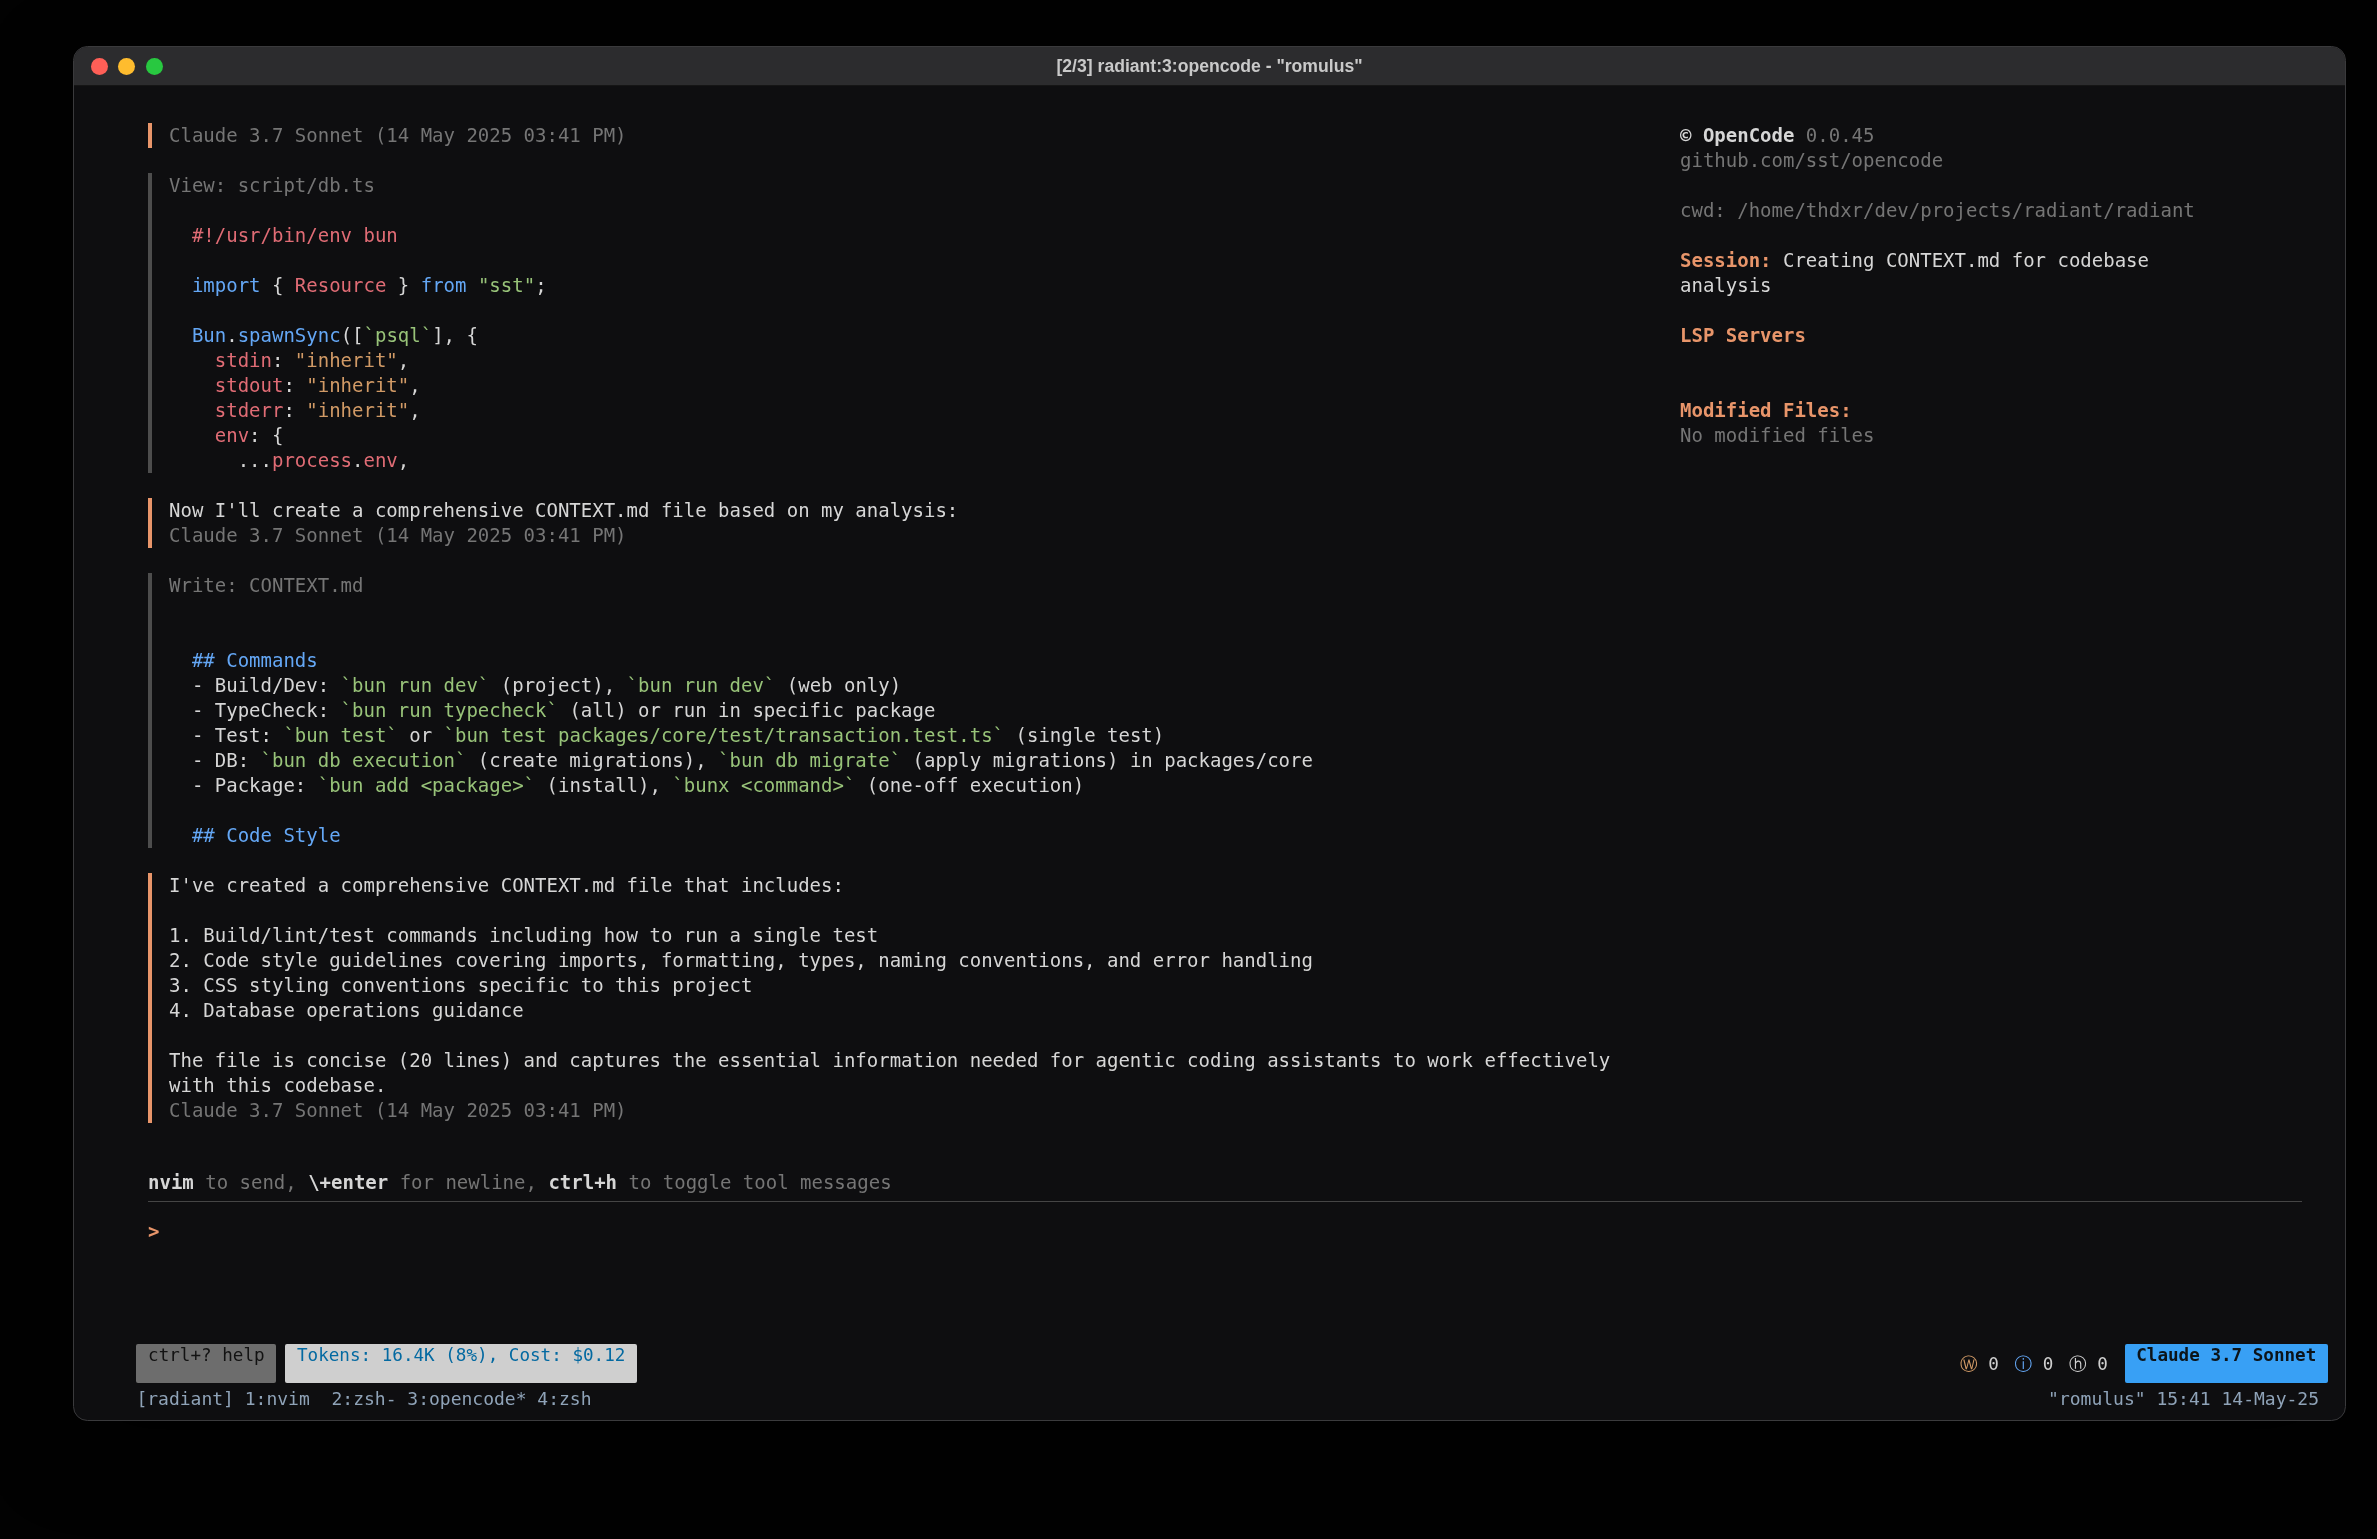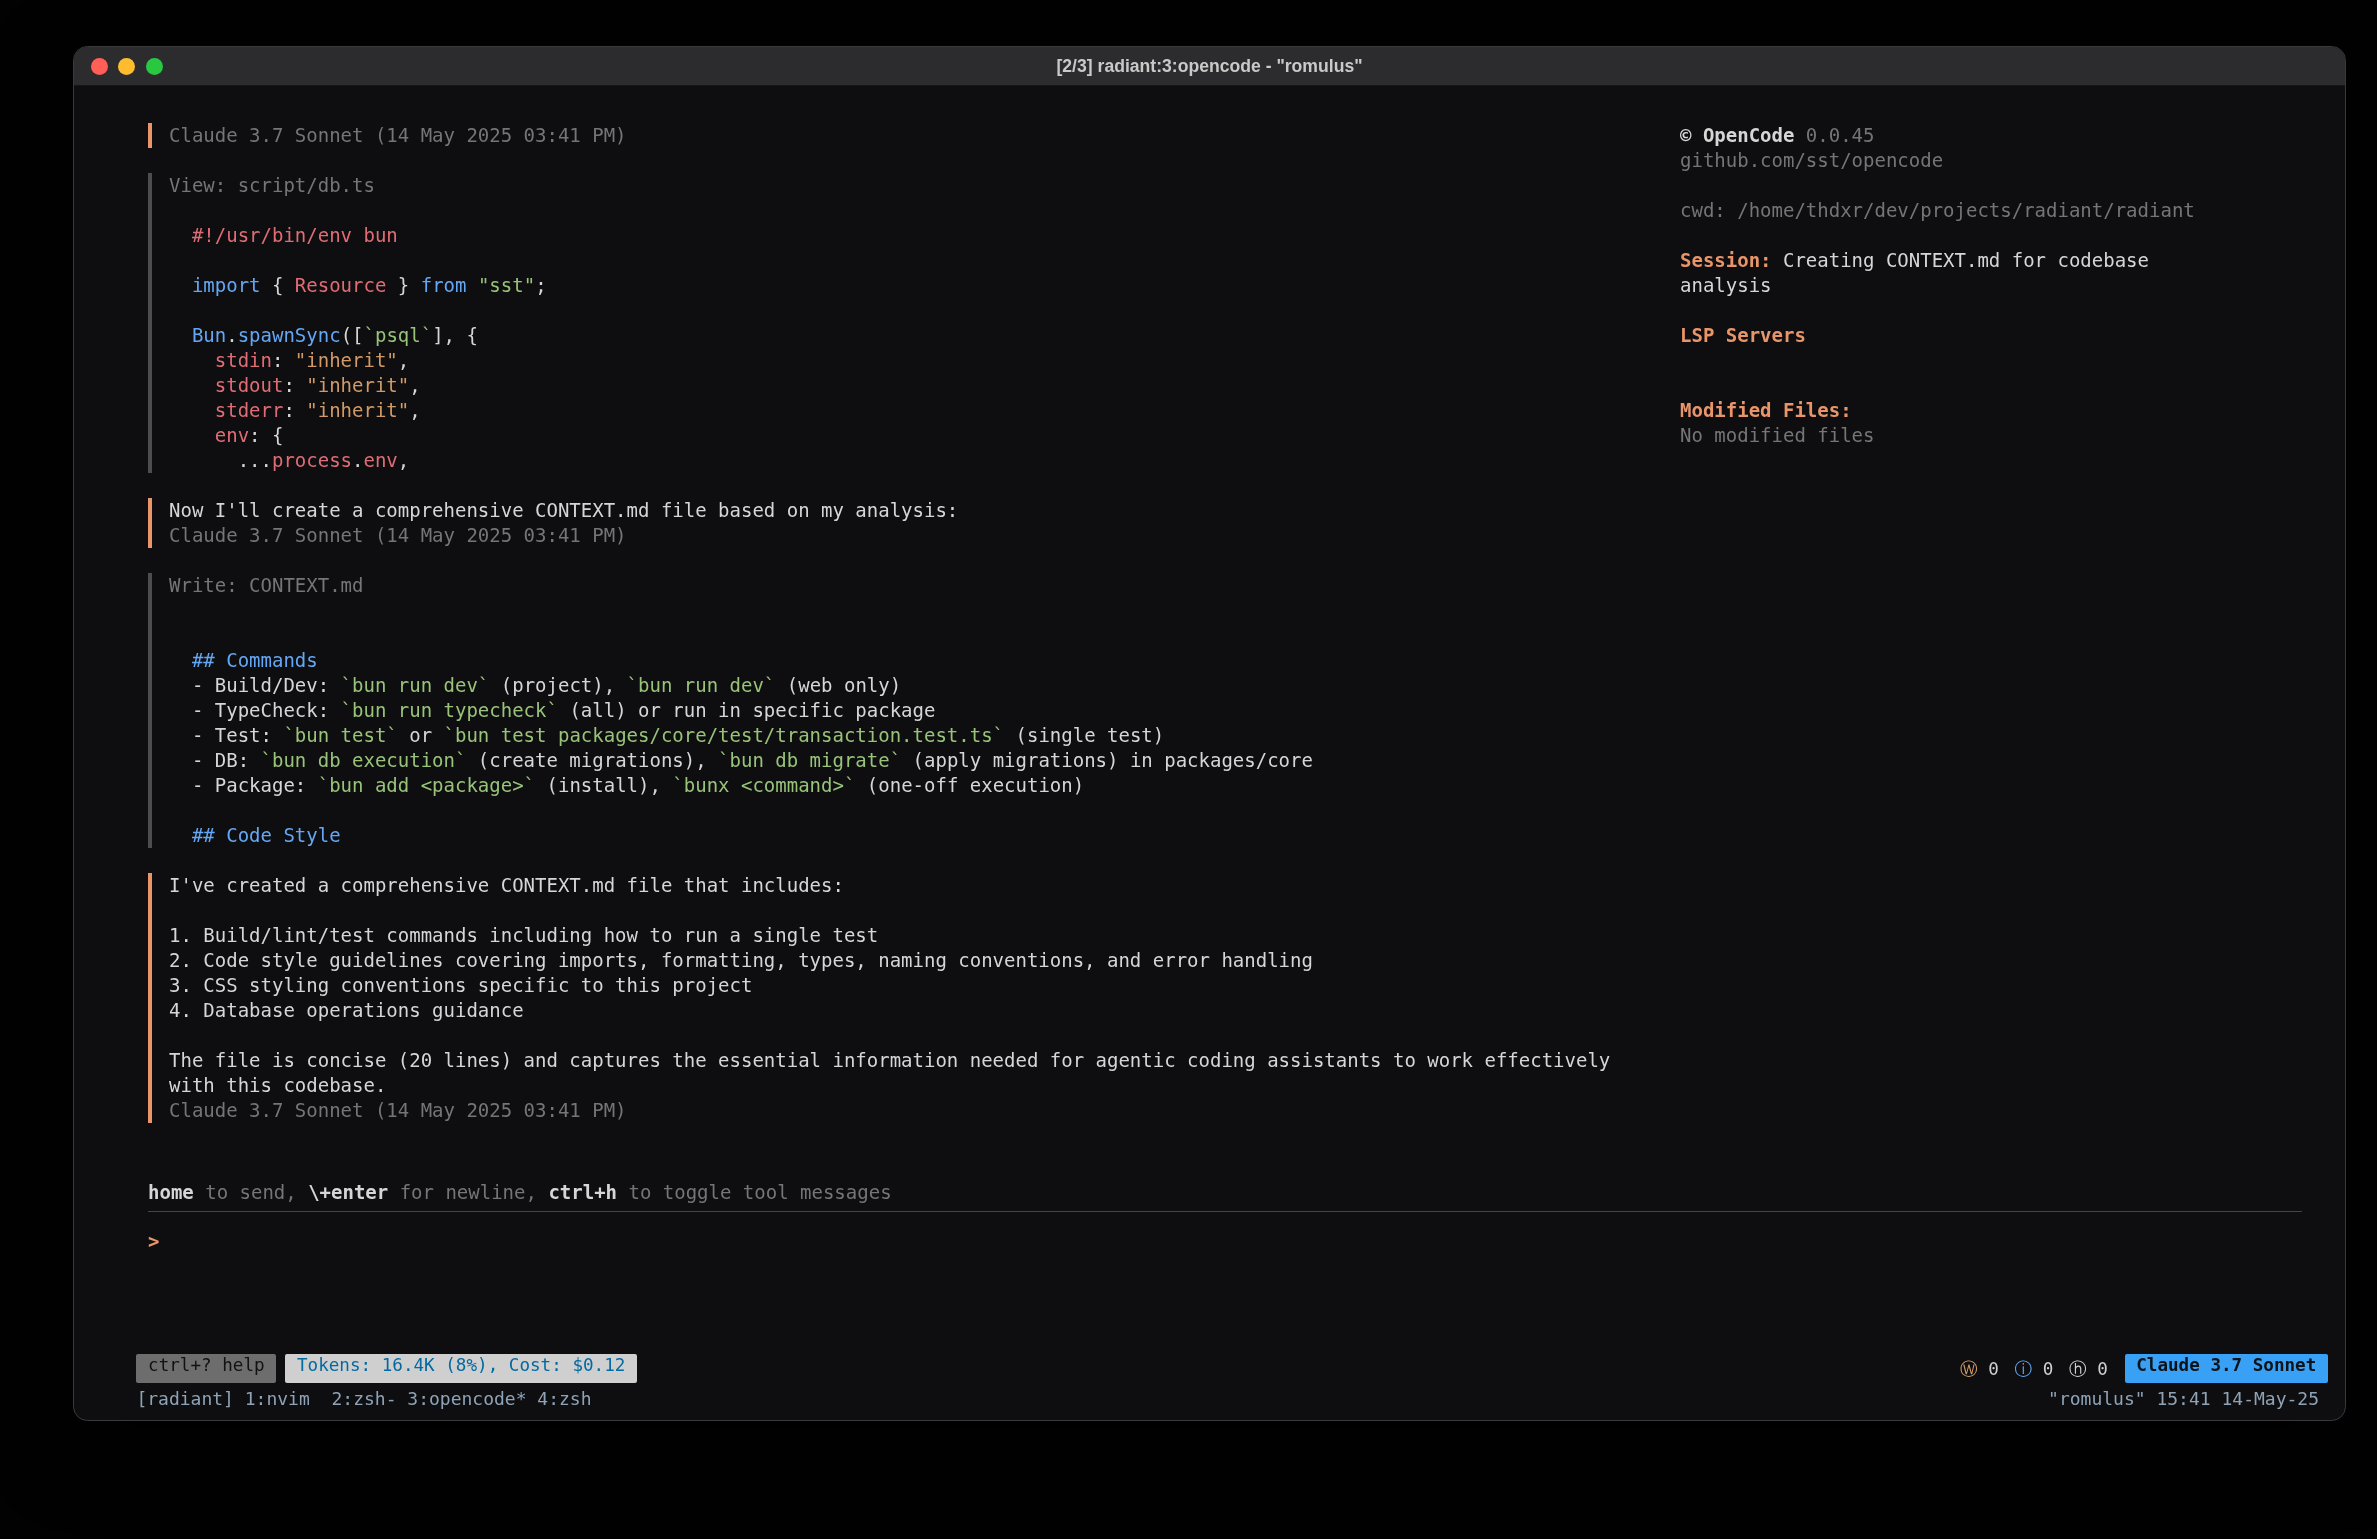--- a/index.html
+++ b/index.html
@@ -42,21 +42,21 @@
   .c-orange { color:var(--accent); } .c-blue { color:var(--blue); }
   .c-green { color:var(--green); } .c-red { color:var(--red); }
   .c-str { color:var(--str); }
   .bold { font-weight:700; }
 
   .help-line { flex:0 0 25px; padding:0 43px 0 26px; line-height:25px; white-space:pre; }
   .input-box { flex:0 0 142px; margin:6.5px 43px 0 26px; border-top:1.3px solid #454545; padding-top:17px; }
   .prompt-symbol { color:var(--accent); font-weight:700; line-height:25px; }
 
   .statusbar { flex:0 0 23.5px; margin:1.3px 17px 0 14.4px; display:flex; align-items:center; gap:9px; font-size:17.6px; }
-  .badge { height:29px; line-height:23.5px; padding:0 11.7px; border-radius:2px; white-space:pre; }
+  .badge { height:39px; line-height:23.5px; padding:0 11.7px; border-radius:2px; white-space:pre; }
   .badge-help { background:#6d6d6d; color:#121212; }
   .badge-tokens { background:#cfcfcf; color:#0369a1; }
   .badge-model { background:var(--badge-blue); color:#0c1318; font-weight:700;text-align:center; }
   .spacer { flex:1; }
   .diagnostics { display:flex; gap:15.7px; margin-right:7.8px; color:#cfcfcf; }
   .diag { white-space:pre; }
 
   .tmuxbar { flex:0 0 25px; margin-top:2.6px; display:flex; align-items:center; padding:0 26px 0 14.4px; color:var(--tmux); font-size:18px; }
   .tmux-left, .tmux-right { white-space:pre; }
 </style>
@@ -136,21 +136,21 @@
             <div class="tline"><span class="c-fg">analysis</span></div>
             <div class="tline"> </div>
             <div class="tline"><span class="c-orange bold">LSP Servers</span></div>
             <div class="tline"> </div>
             <div class="tline"> </div>
             <div class="tline"><span class="c-orange bold">Modified Files:</span></div>
             <div class="tline"><span class="c-dim">No modified files</span></div>
           </div>
       </div>
 
-      <div class="help-line"><span class="c-fg bold">home</span><span class="c-dim"> to send, </span><span class="c-fg bold">\+enter</span><span class="c-dim"> for newline, </span><span class="c-fg bold">ctrl+h</span><span class="c-dim"> to toggle tool messages</span></div>
+      <div class="help-line"><span class="c-fg bold">nvim</span><span class="c-dim"> to send, </span><span class="c-fg bold">\+enter</span><span class="c-dim"> for newline, </span><span class="c-fg bold">ctrl+h</span><span class="c-dim"> to toggle tool messages</span></div>
 
       <div class="input-box">
         <span class="prompt-symbol">&gt;</span>
       </div>
 
       <div class="statusbar">
         <span class="badge badge-help">ctrl+? help</span>
         <span class="badge badge-tokens">Tokens: 16.4K (8%), Cost: $0.12</span>
         <span class="spacer"></span>
         <span class="diagnostics">

